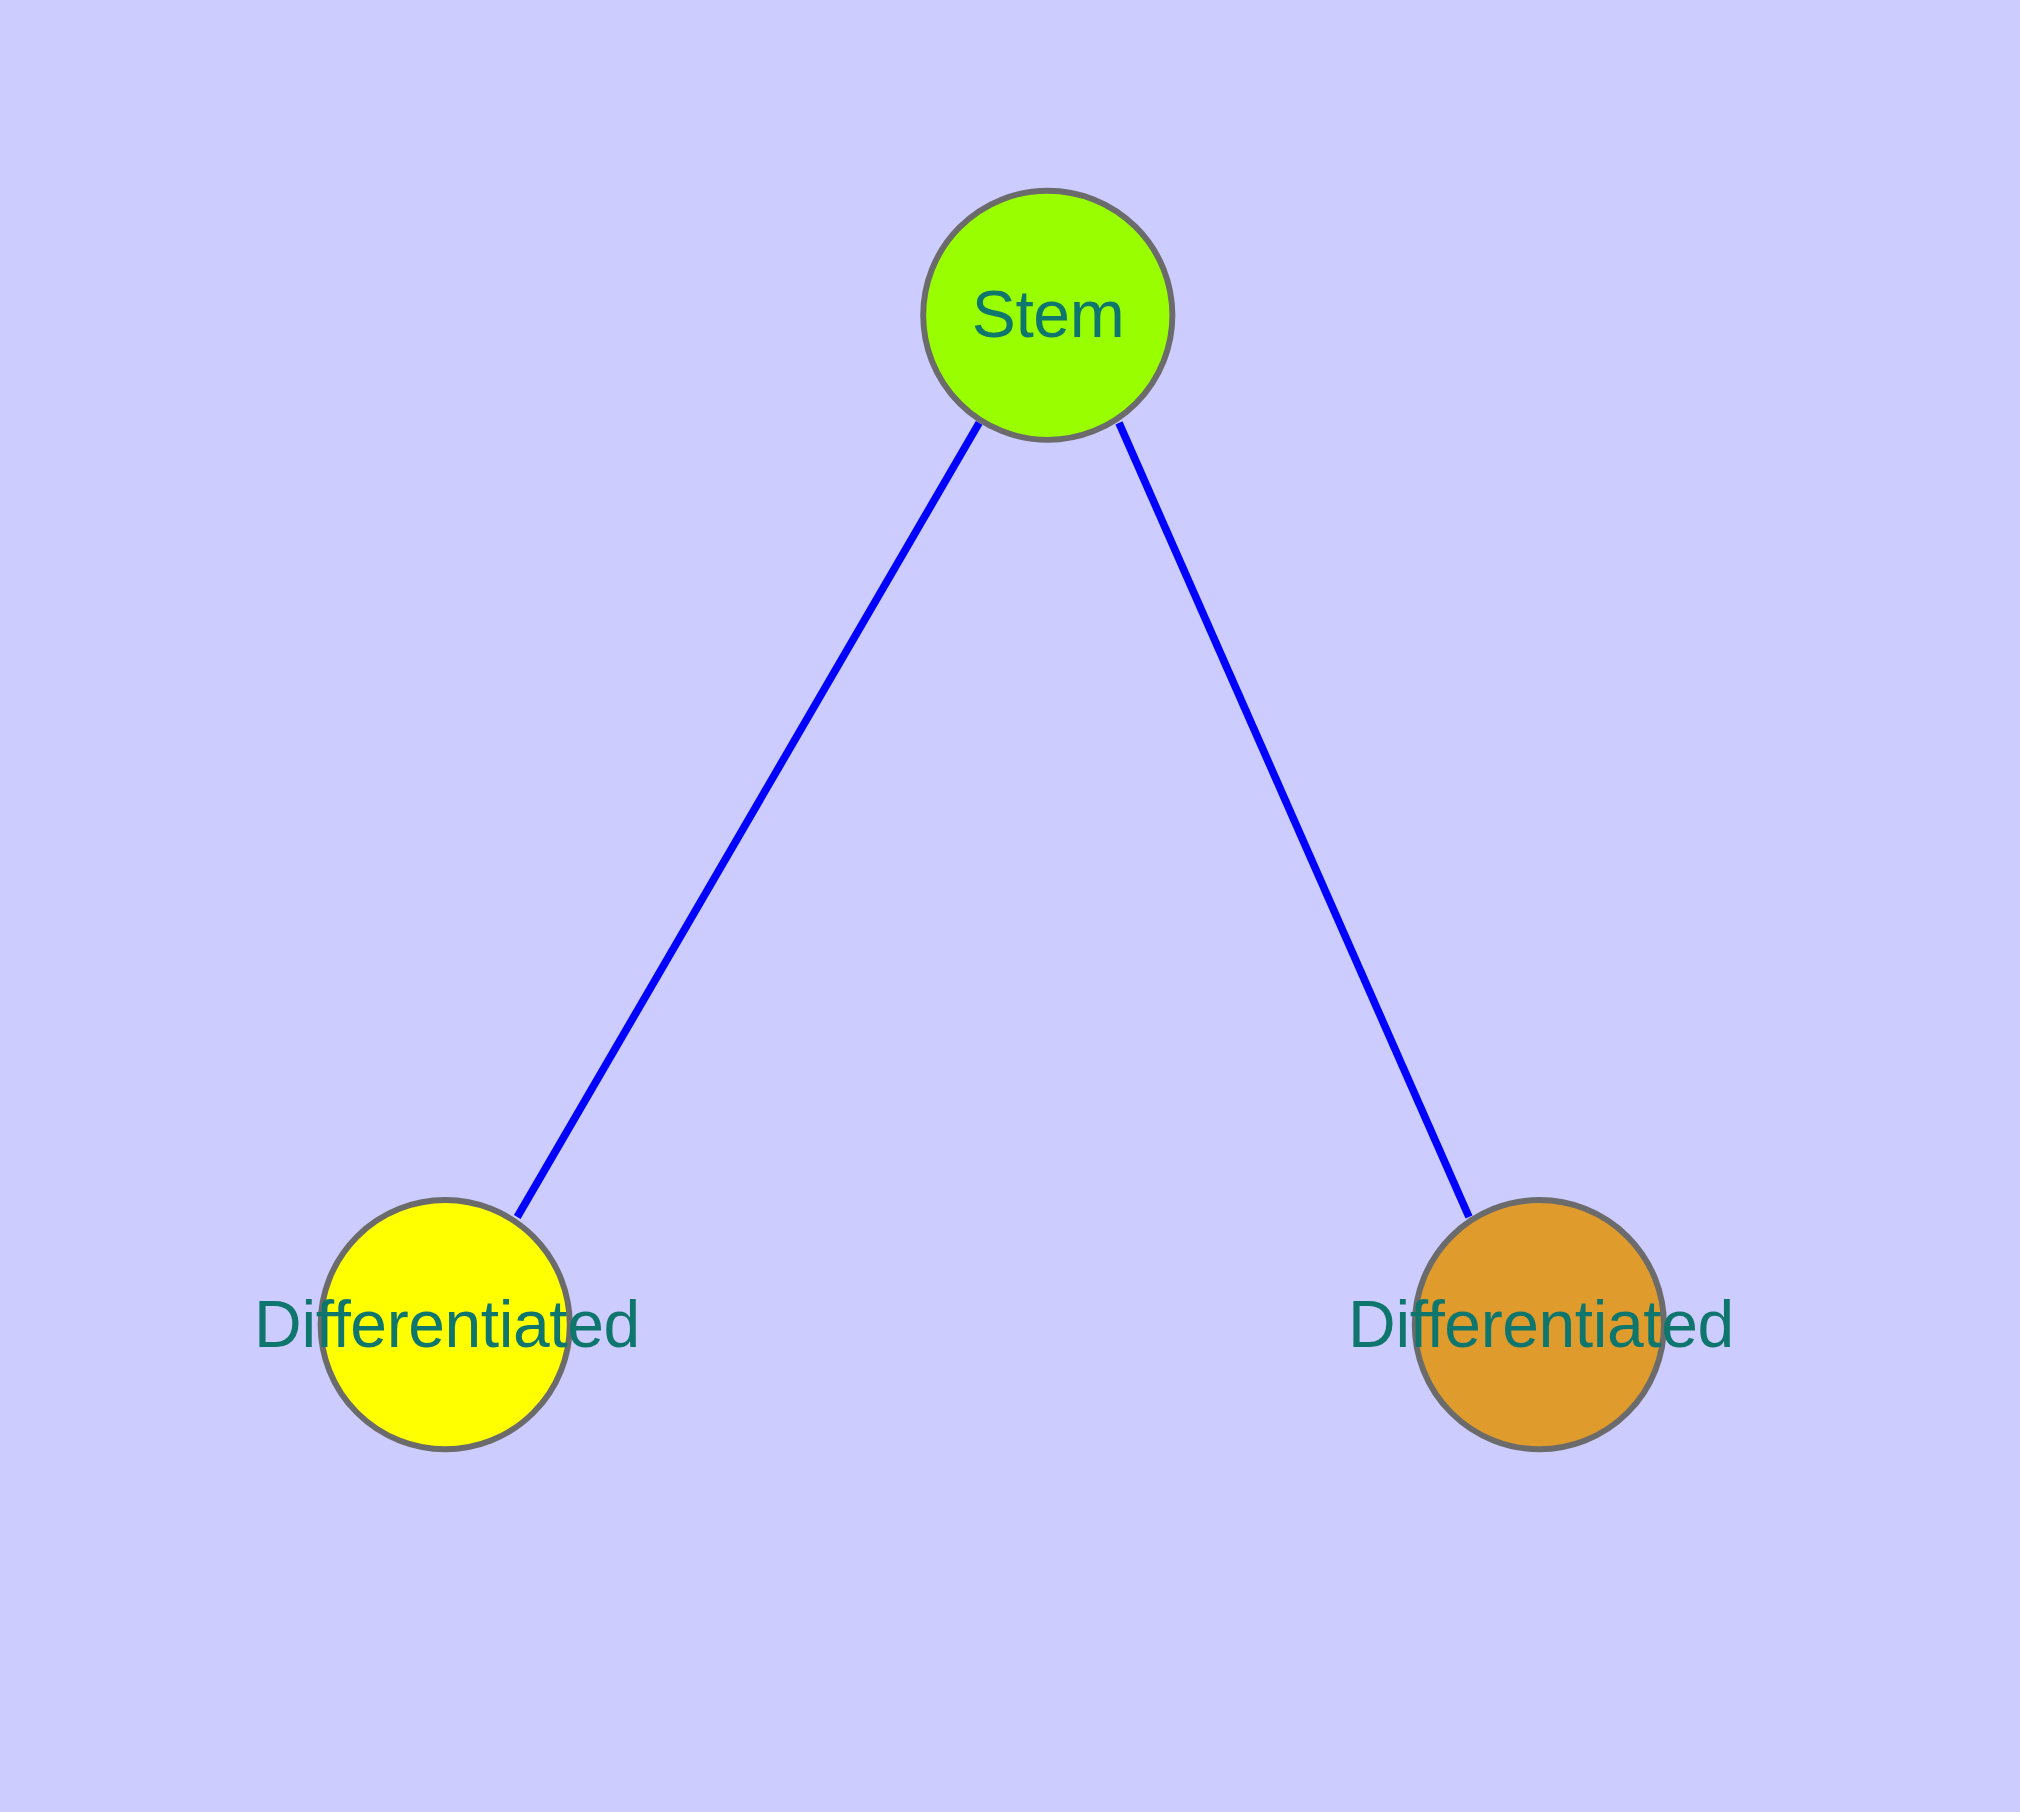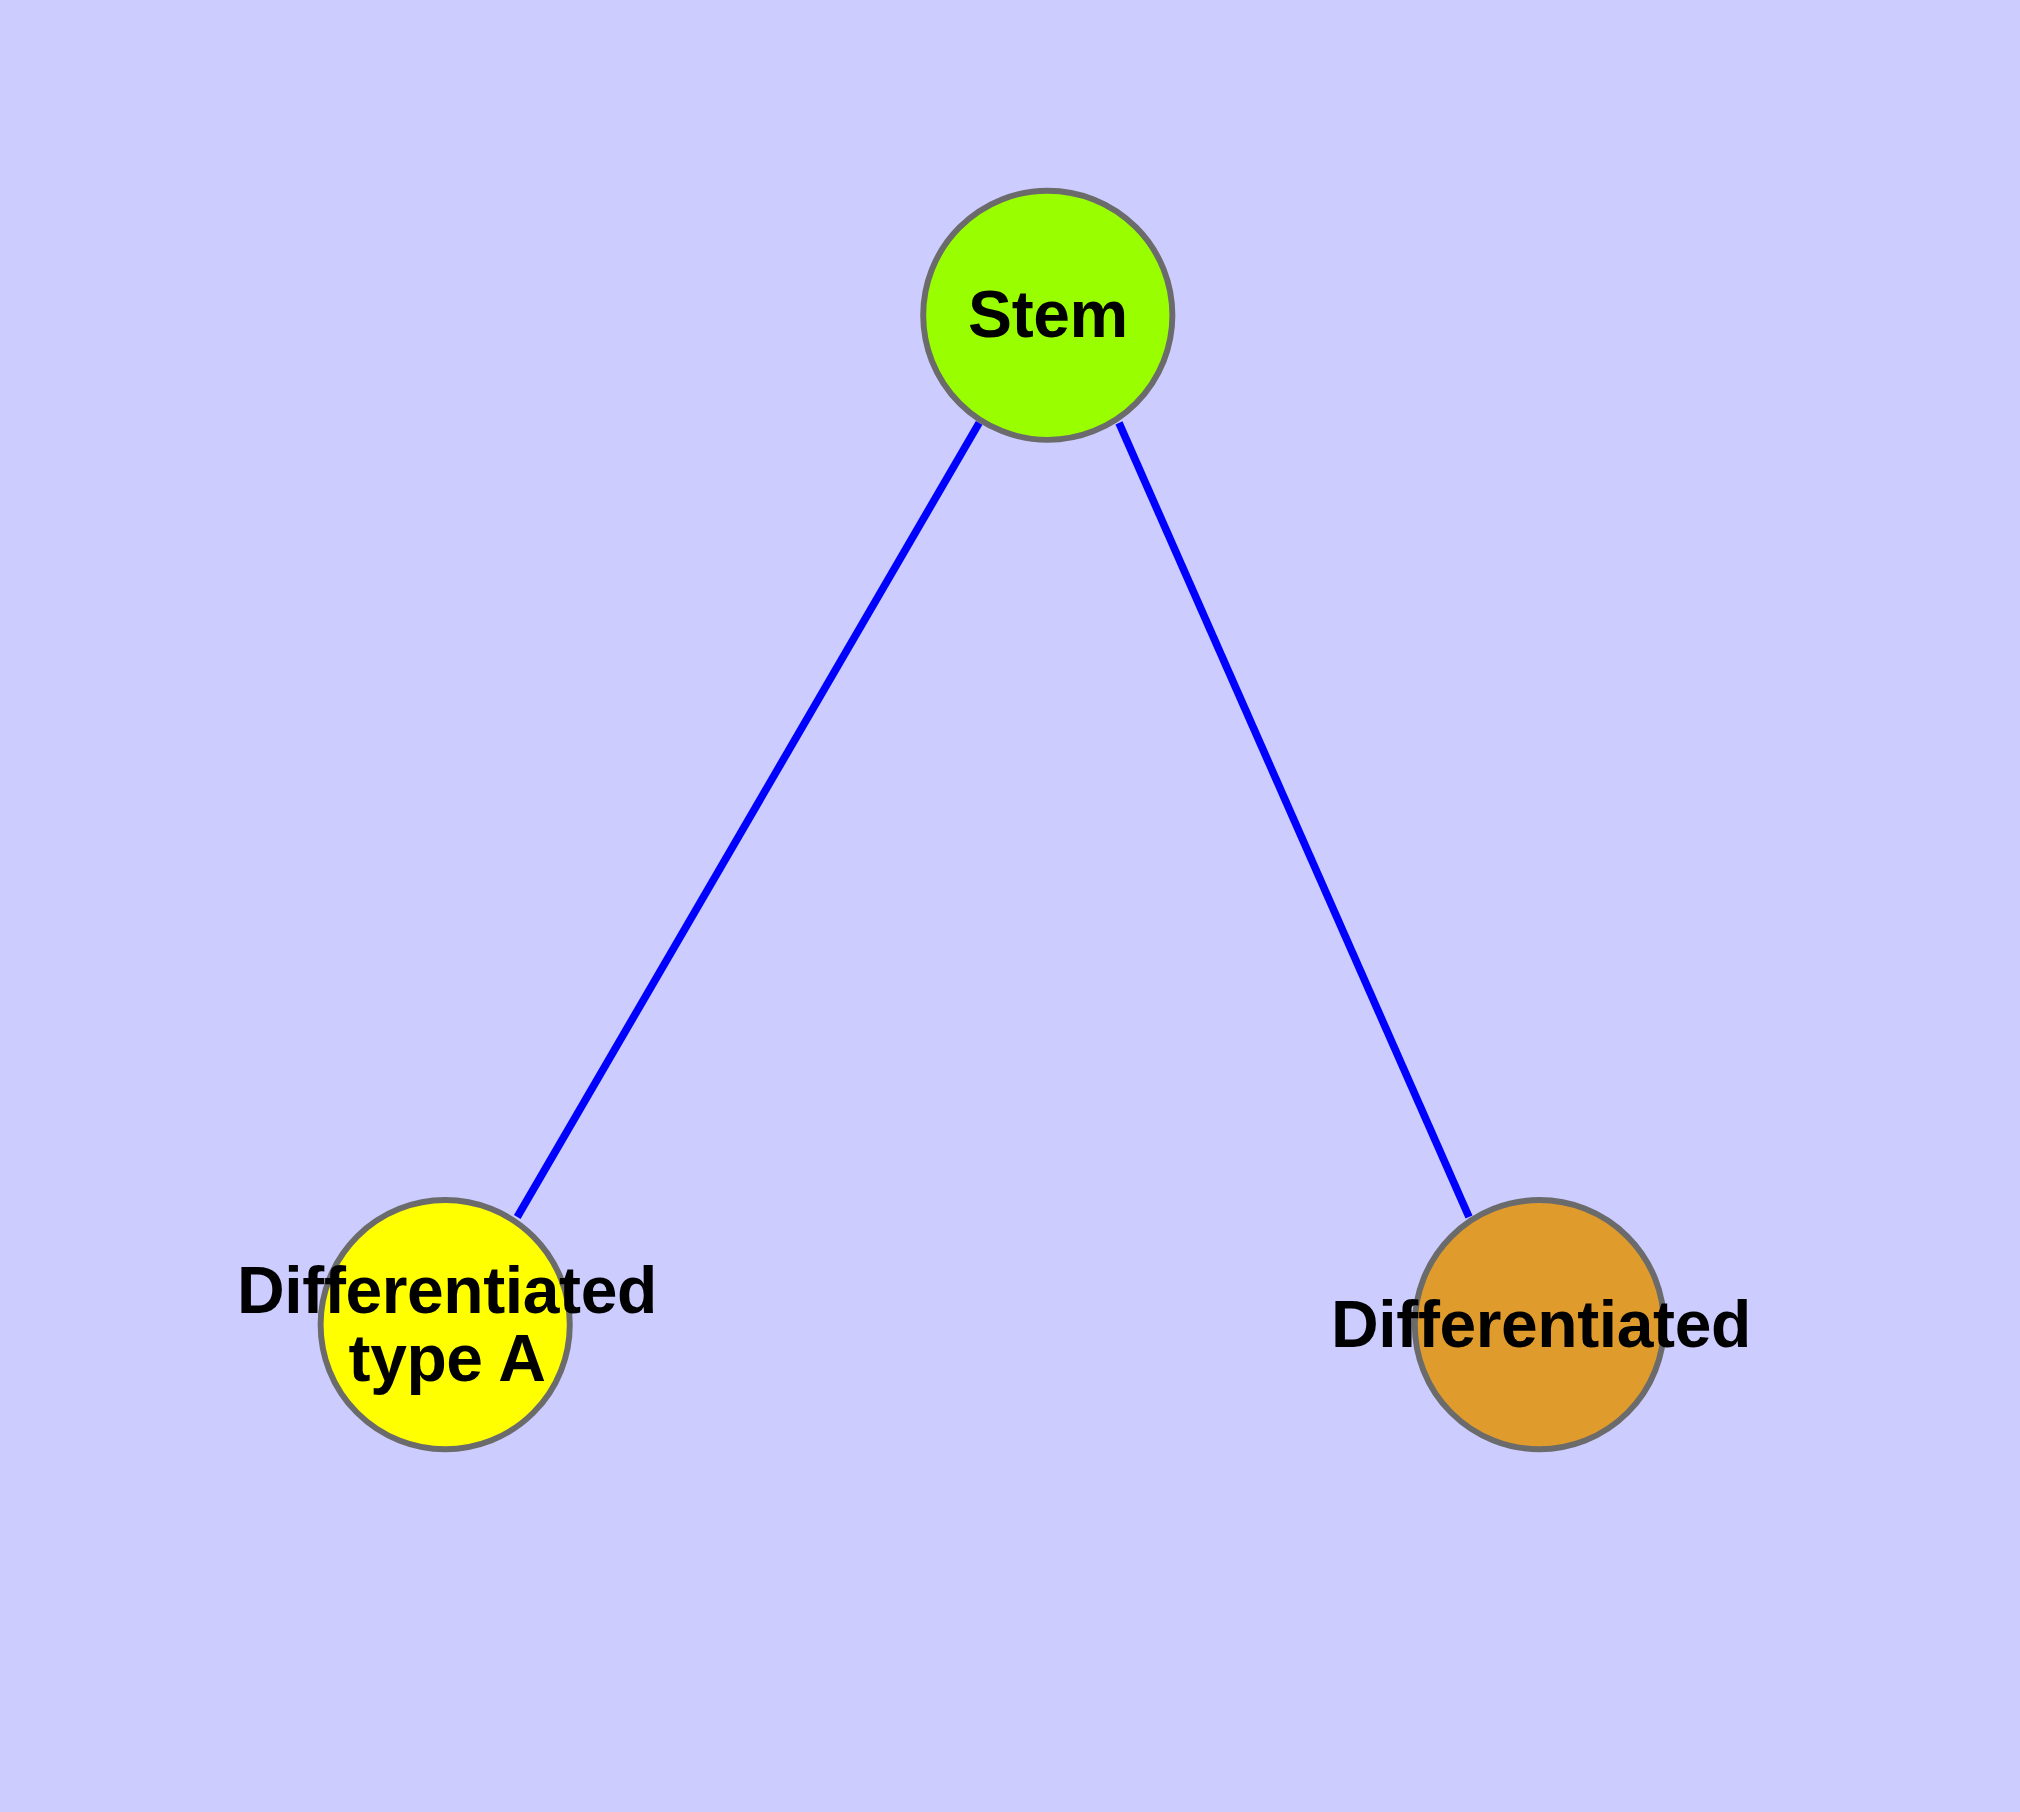--- a/index.html
+++ b/index.html
@@ -23,22 +23,22 @@
   }
   #graph-svg {
     position: absolute;
     left: 0; top: 0;
     width: 2021px;
     height: 1812px;
   }
   .node-label {
     position: absolute;
     text-align: center;
-    font-weight: bold;
-    color: #000000;
+    font-weight: normal;
+    color: #0f766e;
     line-height: 1.03;
     white-space: nowrap;
     letter-spacing: -0.4px;
     pointer-events: none;
   }
   .node-label .line { display: block; }
   #label-stem {
     font-size: 66px;
     left: 1048px;
     top: 315px;
@@ -75,21 +75,20 @@
       <circle cx="1816" cy="1563" r="147" fill="#e09b2d" stroke="#6b6b6b" stroke-width="7"></circle>
     </g>
   </svg>
 
   <div class="node-label" id="label-stem">
     <span class="line">Stem</span>
   </div>
 
   <div class="node-label" id="label-typea">
     <span class="line">Differentiated</span>
-    <span class="line">type A</span>
   </div>
 
   <div class="node-label" id="label-typeb">
     <span class="line">Differentiated</span>
   </div>
 
 </div>
 
 
 </body></html>

